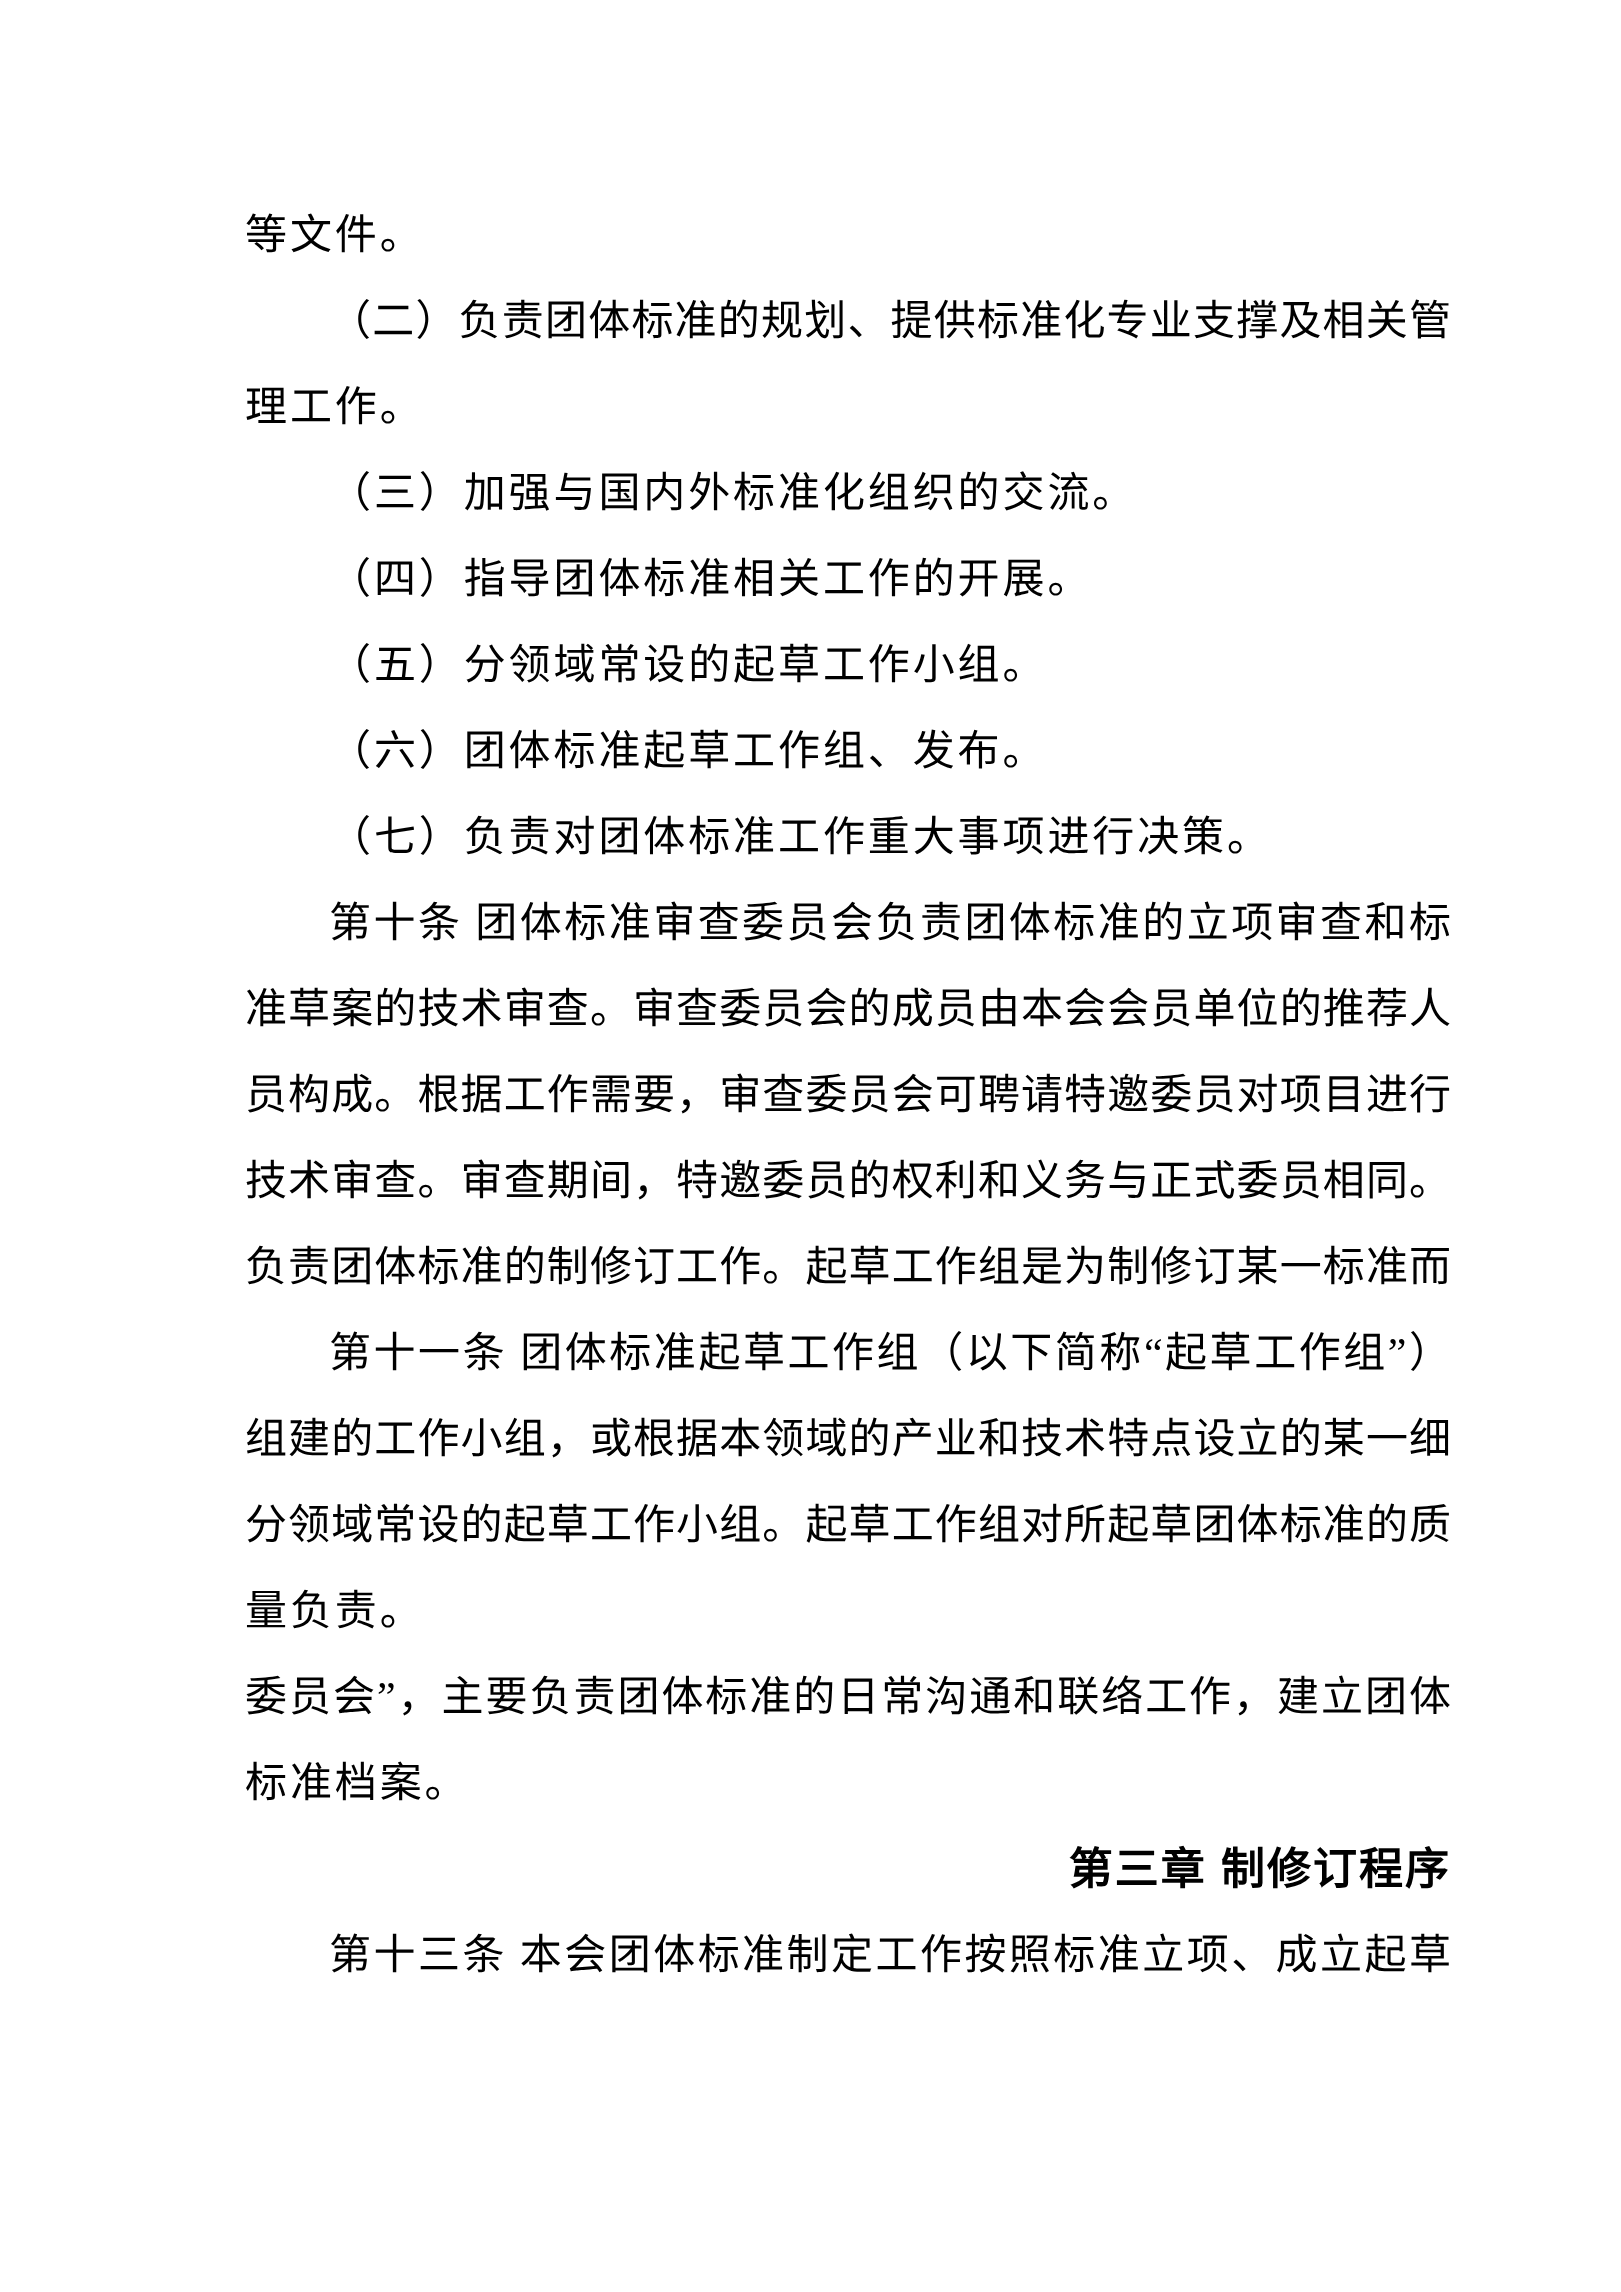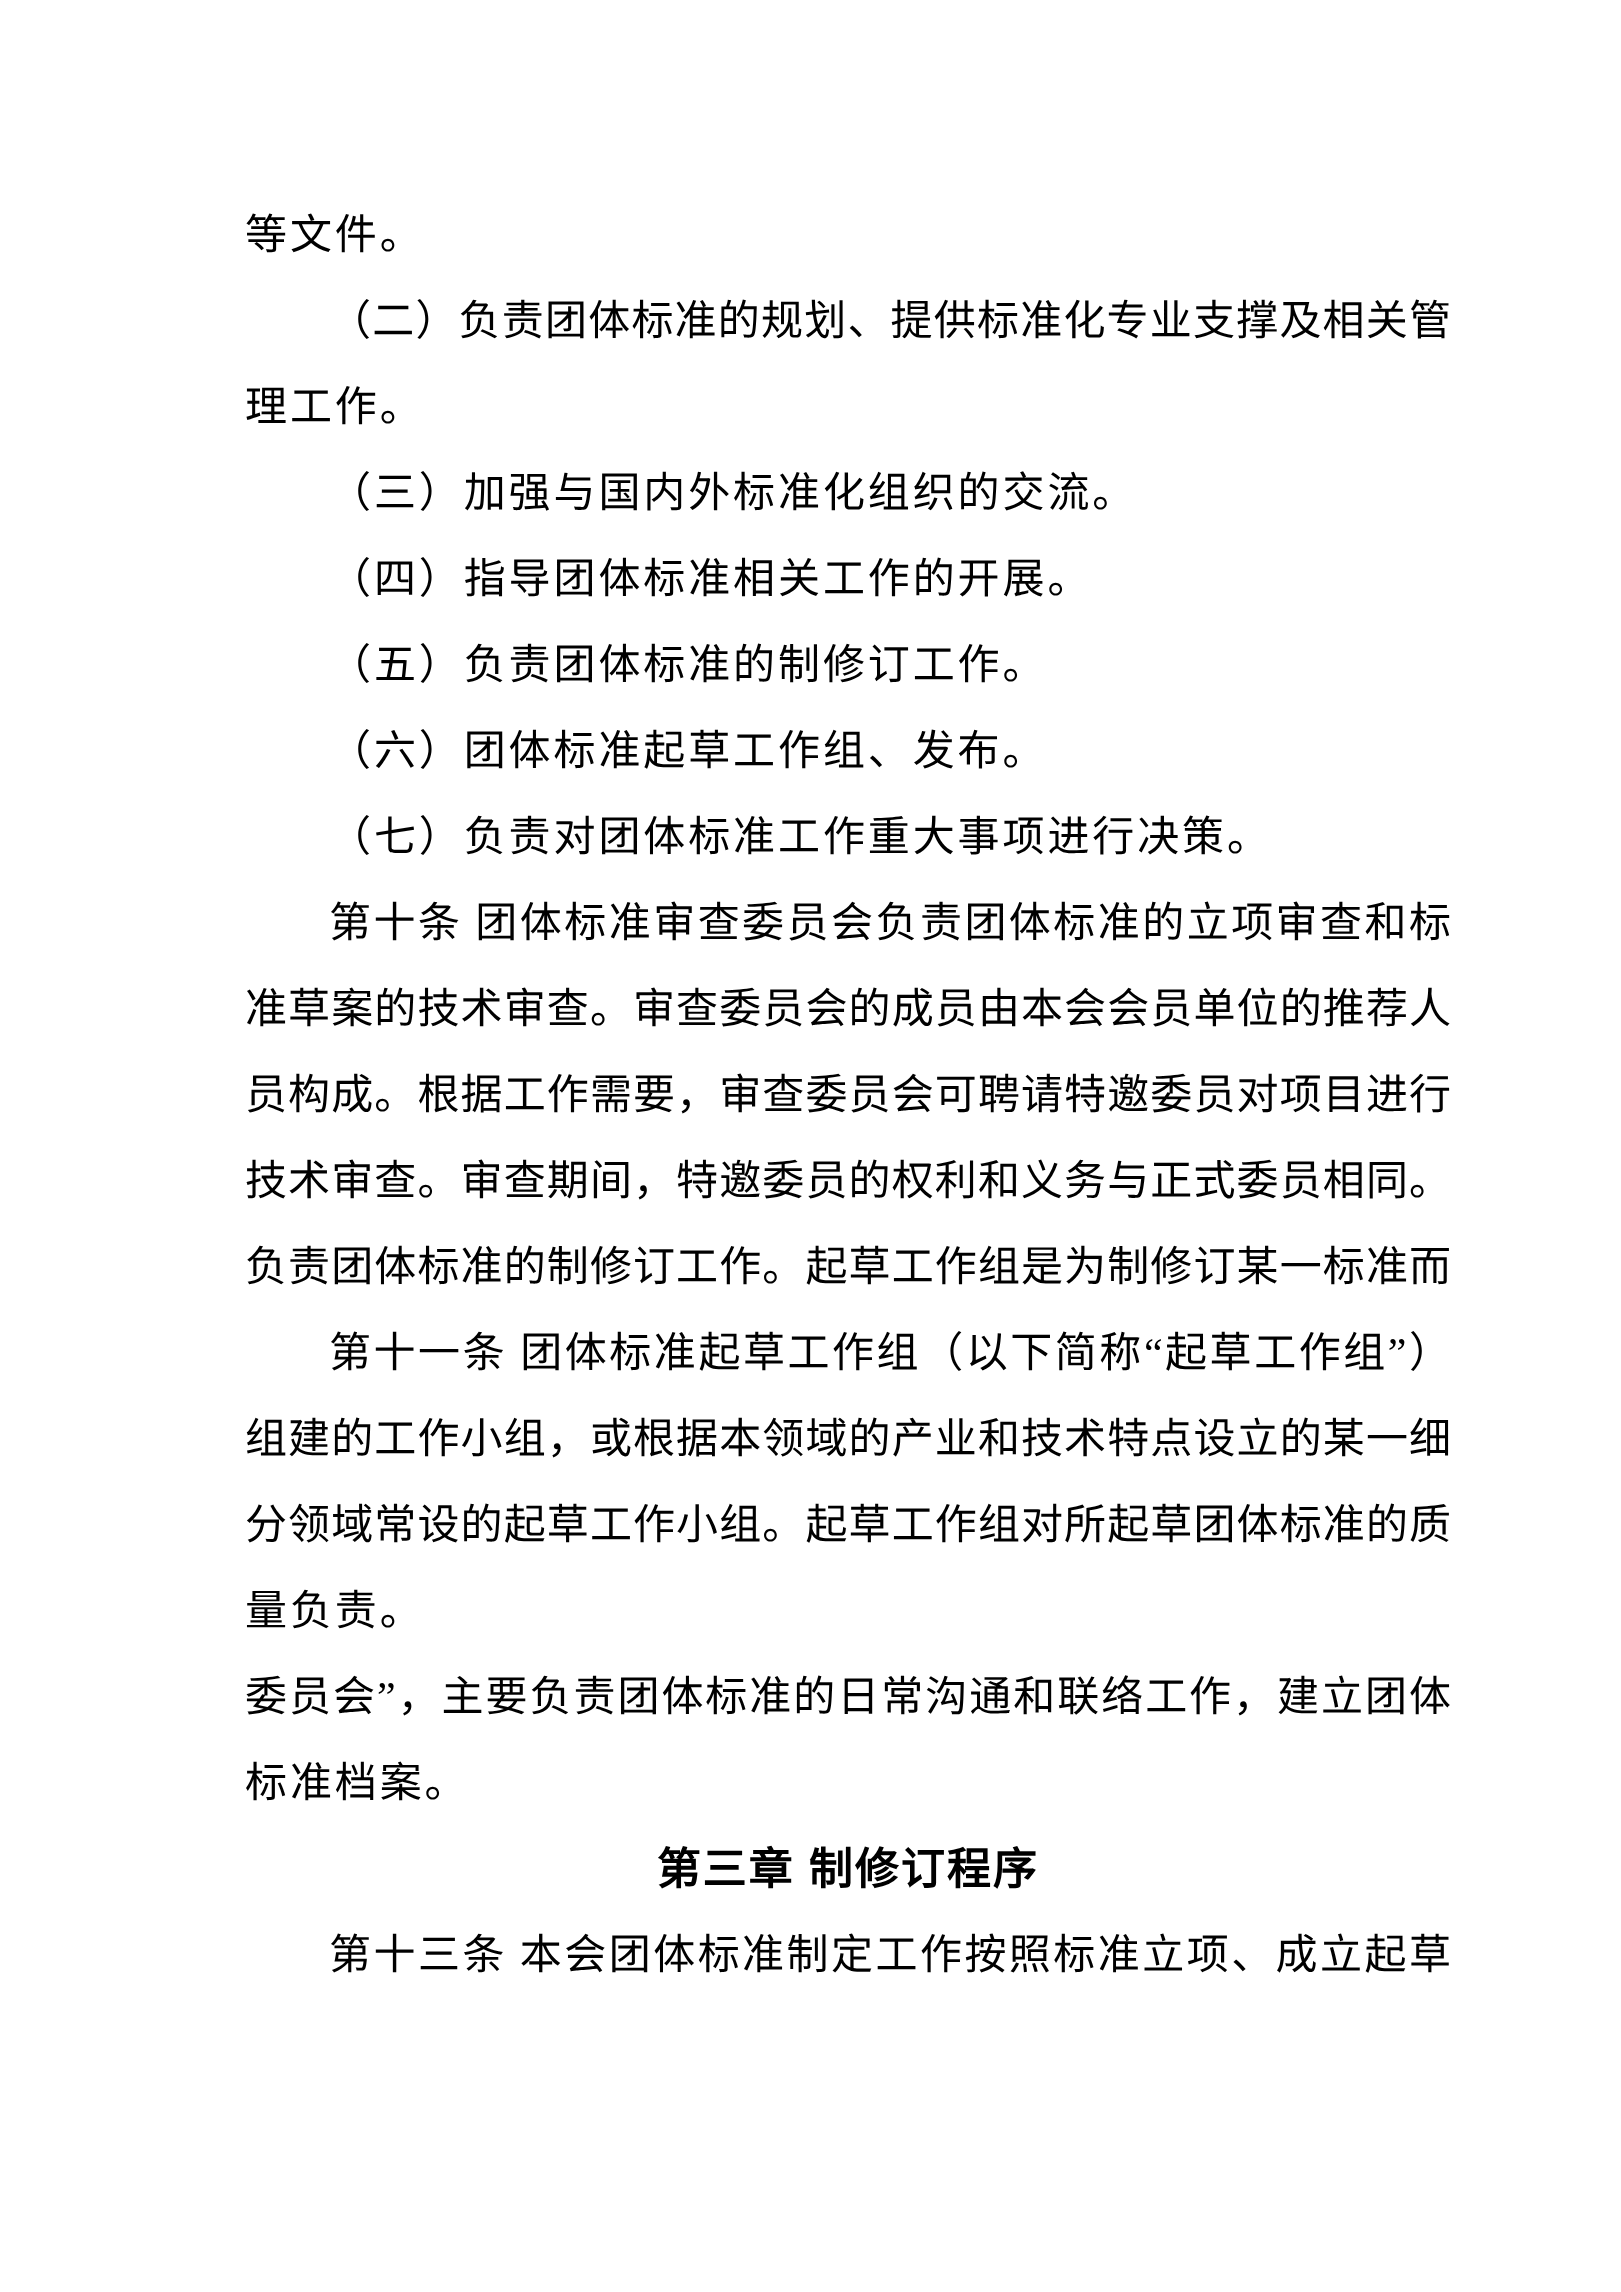--- a/index.html
+++ b/index.html
@@ -43,36 +43,36 @@
   }
   .line.indent.j {
     padding-left: 84px;
   }
   .heading {
     font-family: "Liberation Sans", "DejaVu Sans", sans-serif;
     font-weight: bold;
     font-size: 44px;
     line-height: 86px;
     height: 86px;
-    text-align: center;
+    text-align: right;
     letter-spacing: 2px;
     color: #000000;
   }
 </style>
 </head>
 <body>
 
 <div class="page">
   <div class="content">
     <div class="line">等文件。</div>
     <div class="line indent j">（二）负责团体标准的规划、提供标准化专业支撑及相关管</div>
     <div class="line">理工作。</div>
     <div class="line indent">（三）加强与国内外标准化组织的交流。</div>
     <div class="line indent">（四）指导团体标准相关工作的开展。</div>
-    <div class="line indent">（五）负责团体标准的制修订工作。</div>
+    <div class="line indent">（五）分领域常设的起草工作小组。</div>
     <div class="line indent">（六）团体标准起草工作组、发布。</div>
     <div class="line indent">（七）负责对团体标准工作重大事项进行决策。</div>
     <div class="line indent j">第十条 团体标准审查委员会负责团体标准的立项审查和标</div>
     <div class="line j">准草案的技术审查。审查委员会的成员由本会会员单位的推荐人</div>
     <div class="line j">员构成。根据工作需要，审查委员会可聘请特邀委员对项目进行</div>
     <div class="line j">技术审查。审查期间，特邀委员的权利和义务与正式委员相同。</div>
     <div class="line j">负责团体标准的制修订工作。起草工作组是为制修订某一标准而</div>
     <div class="line indent j">第十一条 团体标准起草工作组（以下简称“起草工作组”）</div>
     <div class="line j">组建的工作小组，或根据本领域的产业和技术特点设立的某一细</div>
     <div class="line j">分领域常设的起草工作小组。起草工作组对所起草团体标准的质</div>

